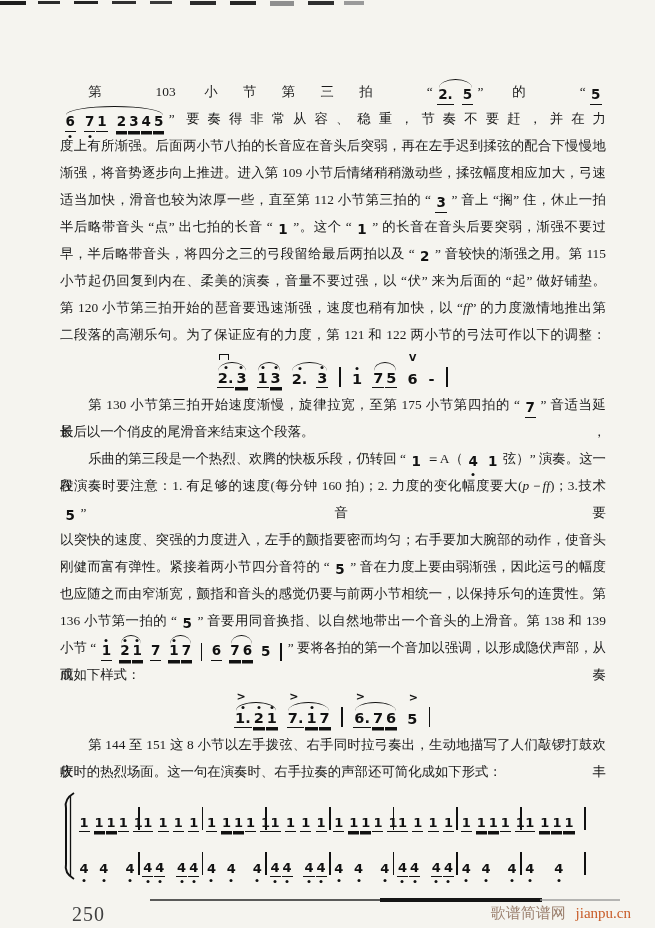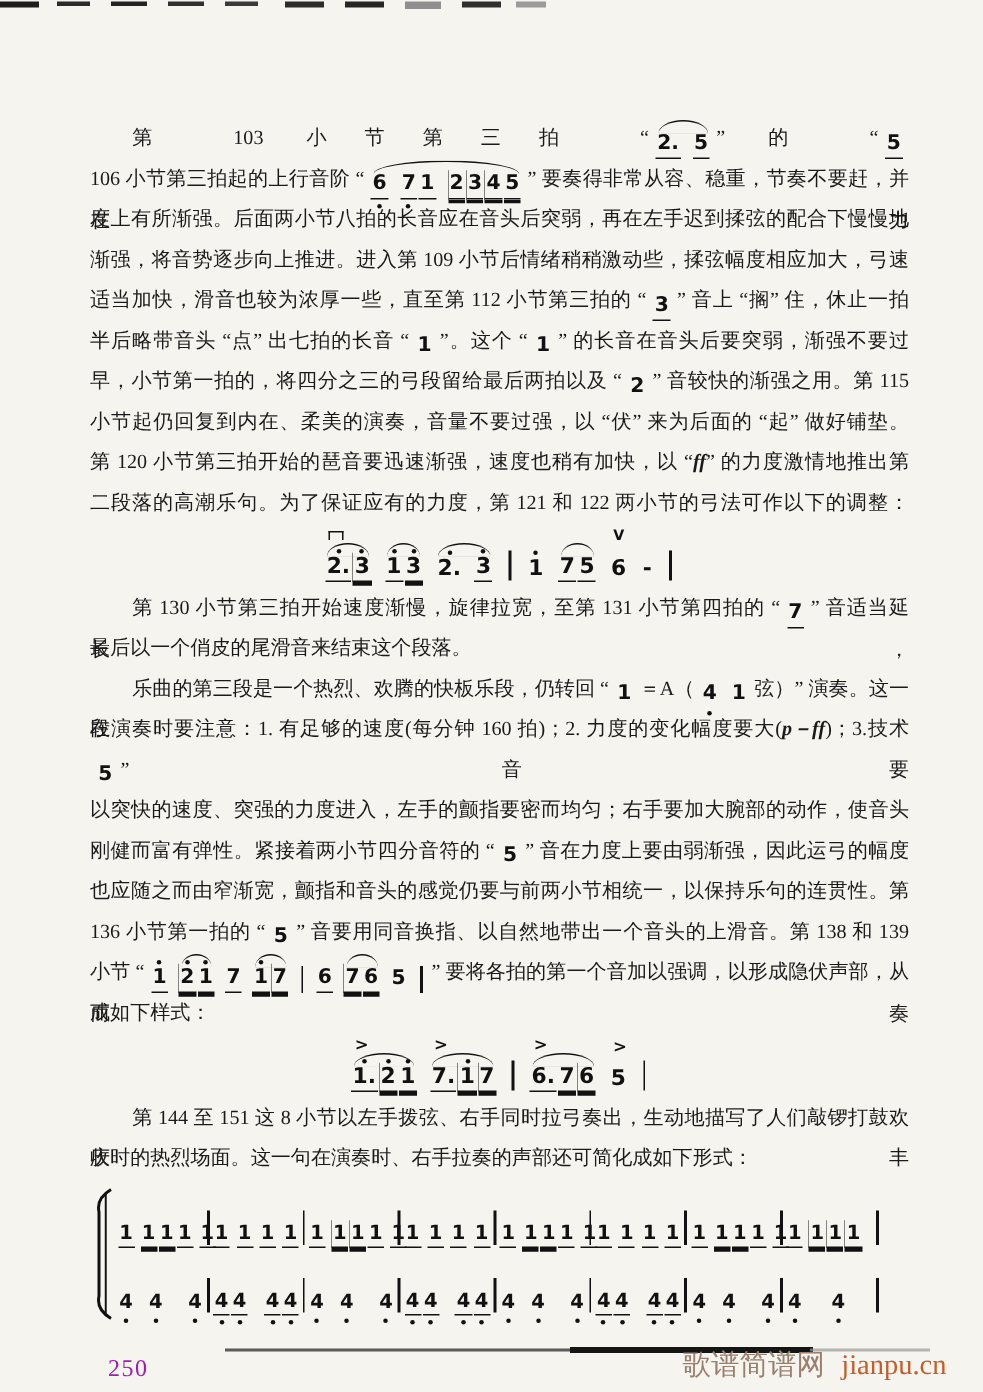--- a/index.html
+++ b/index.html
@@ -15,21 +15,21 @@
   
   .main{position:absolute;left:60px;top:78px;width:546px;}
   .para{margin:0;}
   .line{
     font-size:13.4px;line-height:27px;height:27px;
     text-align:justify;text-align-last:justify;
     white-space:normal;overflow:visible;
   }
   .line.nj{text-align-last:left;}
   .line.ind{text-indent:2.1em;}
-  .it{font-style:italic;font-weight:700;font-family:"Liberation Serif",serif;}
+  .it{font-style:italic;font-weight:400;font-family:"Liberation Serif",serif;}
   
   .nrun{display:inline-flex;align-items:flex-end;vertical-align:-3px;margin:0 1px;text-indent:0;}
   .nt{
     position:relative;display:inline-block;
     font-family:"DejaVu Sans","Liberation Sans",sans-serif;
     font-weight:700;font-size:13.5px;line-height:1;
     padding:5px 1px 2px;margin:0 0.5px;color:#111;
   }
   .u1{border-bottom:1.6px solid #111;}
   .u2{border-bottom:1.6px solid #111;box-shadow:0 2.5px 0 0 #111;}
@@ -61,22 +61,22 @@
   .score-rows{flex:1;}
   .srow{display:flex;align-items:flex-end;height:32px;}
   .srow + .srow{margin-top:13px;}
   .measure{display:inline-flex;width:58px;}
   .measure .ngroup{display:flex;width:100%;align-items:flex-end;margin:0;}
   .measure .nt{font-size:13px;}
   .msp{flex:1;min-width:3px;}
   .mwsp{flex:1.8;min-width:8px;}
   .sbar{height:23px;margin:0 2px 2px;align-self:flex-end;}
   
-  .pagenum{margin:18px 0 0 12px;font-size:16px;letter-spacing:1px;color:#a21caf;}
-  .watermark{position:absolute;right:24px;bottom:5px;font-size:19px;white-space:nowrap;}
+  .pagenum{margin:18px 0 0 12px;font-size:20px;letter-spacing:1px;color:#404040;}
+  .watermark{position:absolute;right:24px;bottom:5px;font-size:15px;white-space:nowrap;}
   .wm-site{color:#9a7f6d;}
   .wm-domain{color:#c85c28;margin-left:6px;}
 </style>
 </head>
 <body>
 
 <div class="page">
 
   <div class="top-dashes">
     <span style="left:0;width:26px;height:4px;background:#1d1d1d"></span>
@@ -99,21 +99,21 @@
               <span class="ngroup slur">
                 <span class="nt u1">2.</span>
                 <span class="nsp"></span>
                 <span class="nt u1">5</span>
               </span>
             </span><span>” 的 “</span><span class="nrun">
               <span class="ngroup">
                 <span class="nt u1">5</span>
               </span>
             </span></div>
-          <div class="line"><span>106 小节第三拍起的上行音阶 “</span><span class="nrun">
+          <div class="line"><span class="nrun">
               <span class="ngroup slur">
                 <span class="nt u1 db">6</span>
                 <span class="nsp"></span>
                 <span class="nt u1 db">7</span>
                 <span class="nt u1">1</span>
                 <span class="nsp"></span>
                 <span class="nt u2">2</span>
                 <span class="nt u2">3</span>
                 <span class="nt u2">4</span>
                 <span class="nt u2">5</span>
@@ -128,21 +128,21 @@
             </span><span>” 音上 “搁” 住，休止一拍</span></div>
           <div class="line"><span>半后略带音头 “点” 出七拍的长音 “</span><span class="nrun">
               <span class="ngroup">
                 <span class="nt u0">1</span>
               </span>
             </span><span>”。这个 “</span><span class="nrun">
               <span class="ngroup">
                 <span class="nt u0">1</span>
               </span>
             </span><span>” 的长音在音头后要突弱，渐强不要过</span></div>
-          <div class="line"><span>早，小节第一拍的，将四分之三的弓段留给最后两拍以及 “</span><span class="nrun">
+          <div class="line"><span>早，半后略带音头，将四分之三的弓段留给最后两拍以及 “</span><span class="nrun">
               <span class="ngroup">
                 <span class="nt u0">2</span>
               </span>
             </span><span>” 音较快的渐强之用。第 115</span></div>
           <div class="line"><span>小节起仍回复到内在、柔美的演奏，音量不要过强，以 “伏” 来为后面的 “起” 做好铺垫。</span></div>
           <div class="line"><span>第 120 小节第三拍开始的琶音要迅速渐强，速度也稍有加快，以 “</span><span class="it">ff</span><span>” 的力度激情地推出第</span></div>
           <div class="line"><span>二段落的高潮乐句。为了保证应有的力度，第 121 和 122 两小节的弓法可作以下的调整：</span></div>
         </div>
       </div>
 
@@ -174,21 +174,21 @@
           <span class="nt u0">6</span>
         </span>
         <span class="ngroup">
           <span class="nt u0">-</span>
         </span>
         <span class="nbar"></span>
       </div>
 
     <div id="slot-p1">
         <div class="para">
-          <div class="line ind"><span>第 130 小节第三拍开始速度渐慢，旋律拉宽，至第 131 小节第四拍的 “</span><span class="nrun">
+          <div class="line ind"><span>第 130 小节第三拍开始速度渐慢，旋律拉宽，至第 175 小节第四拍的 “</span><span class="nrun">
               <span class="ngroup">
                 <span class="nt u1">7</span>
               </span>
             </span><span>” 音适当延长，</span></div>
           <div class="line nj"><span>最后以一个俏皮的尾滑音来结束这个段落。</span></div>
         </div>
         <div class="para">
           <div class="line ind"><span>乐曲的第三段是一个热烈、欢腾的快板乐段，仍转回 “</span><span class="nrun">
               <span class="ngroup">
                 <span class="nt u0">1</span>

